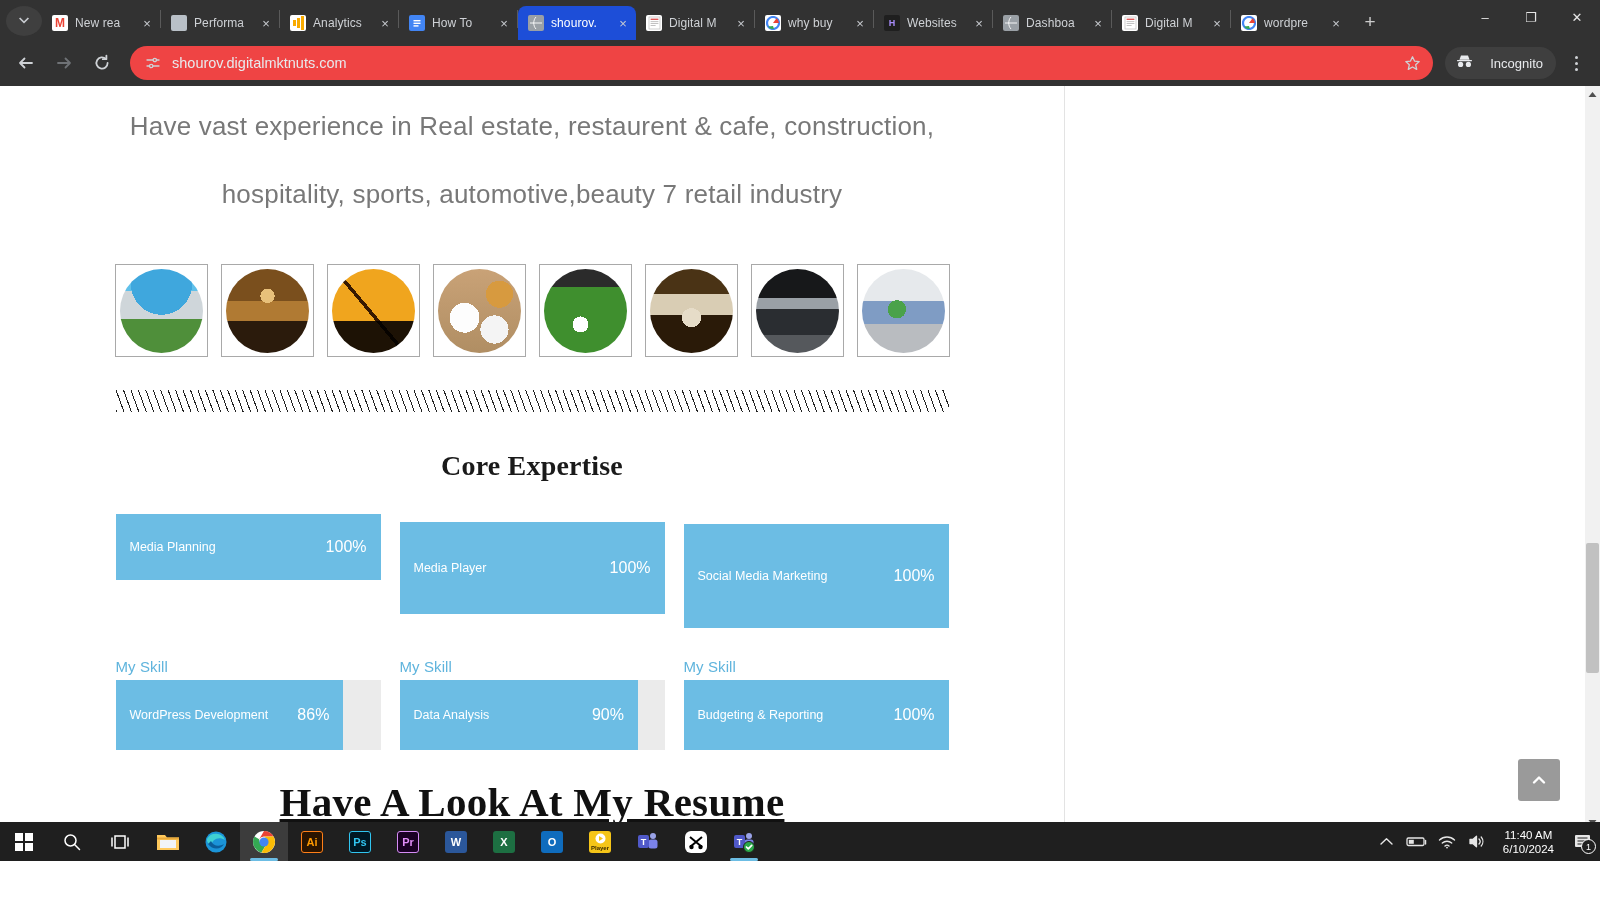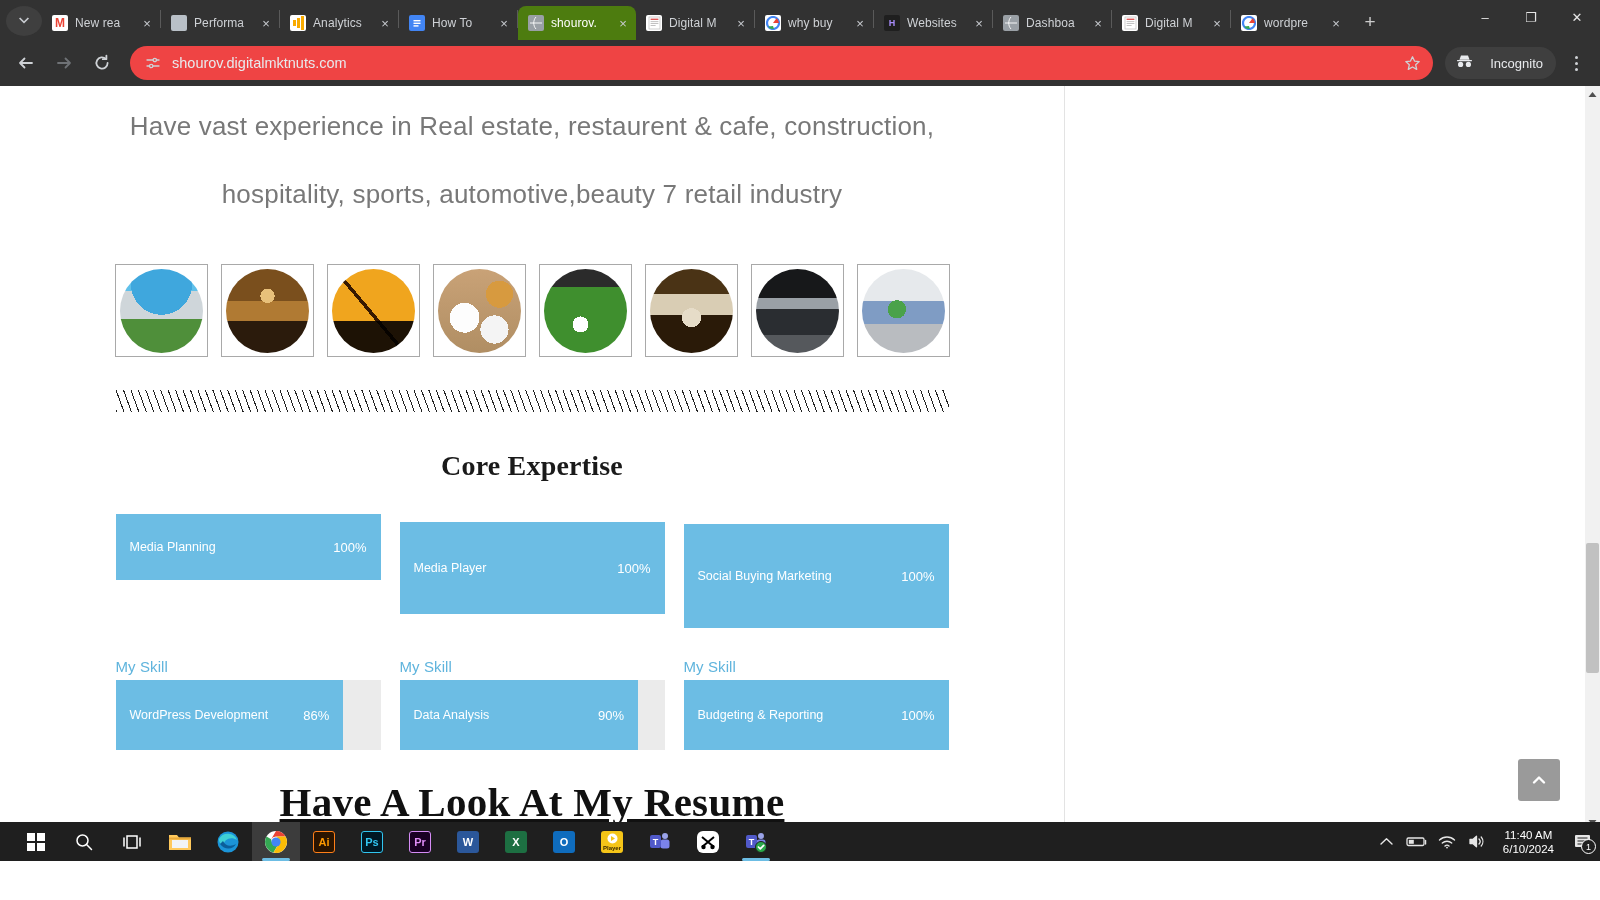--- a/index.html
+++ b/index.html
@@ -28,21 +28,21 @@
   .tabs { display: flex; align-items: flex-end; height: 40px; flex: 1 1 auto; overflow: hidden; }
   .tab {
     position: relative;
     display: flex; align-items: center;
     height: 34px; width: 118px; flex: 0 0 118px;
     padding: 0 4px 0 10px;
     border-radius: 8px 8px 0 0;
     color: #cfd2d6; font-size: 12px;
     background: transparent;
   }
-  .tab.active { background: #4d7c0f; color: #ffffff; }
+  .tab.active { background: #1d4ed8; color: #ffffff; }
   .tab .favicon {
     width: 16px; height: 16px; flex: 0 0 16px; margin-right: 7px;
     border-radius: 2px; display: flex; align-items: center; justify-content: center;
     font-size: 9px; overflow: hidden; position: relative;
   }
   .tab .tab-title {
     flex: 1 1 auto; white-space: nowrap; overflow: hidden;
     font-size: 12px; letter-spacing: .1px;
     -webkit-mask-image: linear-gradient(to right, #000 75%, transparent 100%);
             mask-image: linear-gradient(to right, #000 75%, transparent 100%);
@@ -138,21 +138,21 @@
   .skill-col { flex: 1 1 0; }
   .skill-label {
     color: #5fb4dd; font-size: 15px; margin-bottom: 5px; letter-spacing: .1px;
   }
   .bar-track { background: #ebebeb; position: relative; }
   .bar-fill {
     background: #6cbde4; height: 100%;
     display:flex; align-items:center; justify-content:space-between;
     padding: 2px 14px; color:#fff; font-size: 12.5px; white-space: nowrap;
   }
-  .bar-fill .pct { font-size: 13px; text-align: right; }
+  .bar-fill .pct { font-size: 16px; text-align: right; }
 
   .resume-title {
     text-align:center; margin-top: 28px;
     font-family: "Liberation Serif", serif; font-weight: bold;
     font-size: 41px; color: #111; letter-spacing: .3px; text-decoration: underline;
   }
 
   .totop {
     position:absolute; right: 40px; bottom: 30px;
     width: 42px; height: 42px; background:#9a9a9a; border-radius:3px;
@@ -165,21 +165,21 @@
   .sb-arrow { height:17px; display:flex; align-items:center; justify-content:center; }
   .sb-arrow svg { fill:#505050; }
   .sb-track { position:absolute; top:17px; bottom:17px; left:0; right:0; }
   .sb-thumb { position:absolute; left:1px; right:1px; top:440px; height:130px; background:#c1c1c1; border-radius:2px; }
 
   
   .taskbar {
     position:absolute; left:0; bottom:0; width:1600px; height:39px;
     background:#1f1f1f; display:flex; align-items:center;
   }
-  .tb-left { display:flex; align-items:center; height:53px;padding-left:12px; }
+  .tb-left { display:flex; align-items:center; height:53px; }
   .tb-item {
     width: 48px; height:39px; position:relative;
     display:flex; align-items:center; justify-content:center;
   }
   .tb-item.active { background: rgba(255,255,255,.13); }
   .tb-underline { position:absolute; bottom:0; left:10px; right:10px; height:3px; background:#6cbde4; border-radius:2px; }
   .tb-sq { width:22px; height:22px; border-radius:3px; display:flex; align-items:center; justify-content:center; font-size:11px; font-weight:bold; }
 
   .tray { margin-left:auto; display:flex; align-items:center; height:39px; padding-right: 0; gap: 2px; }
   .tray-ico { width:28px; height:39px; display:flex; align-items:center; justify-content:center; color:#e6e6e6; }
@@ -464,21 +464,21 @@
             <div class="bar-track" style="height:92px;margin-top:8px">
               <div class="bar-fill" style="width:100%">
                 <span>Media Player</span>
                 <span class="pct">100%</span>
               </div>
             </div>
           </div>
           <div class="skill-col">
             <div class="bar-track" style="height:104px;margin-top:10px">
               <div class="bar-fill" style="width:100%">
-                <span>Social Buying Marketing</span>
+                <span>Social Media Marketing</span>
                 <span class="pct">100%</span>
               </div>
             </div>
           </div>
         </div>
 
         <div class="skill-row" style="margin-top:30px">
           <div class="skill-col">
             <div class="skill-label">My Skill</div>
             <div class="bar-track" style="height:70px">

